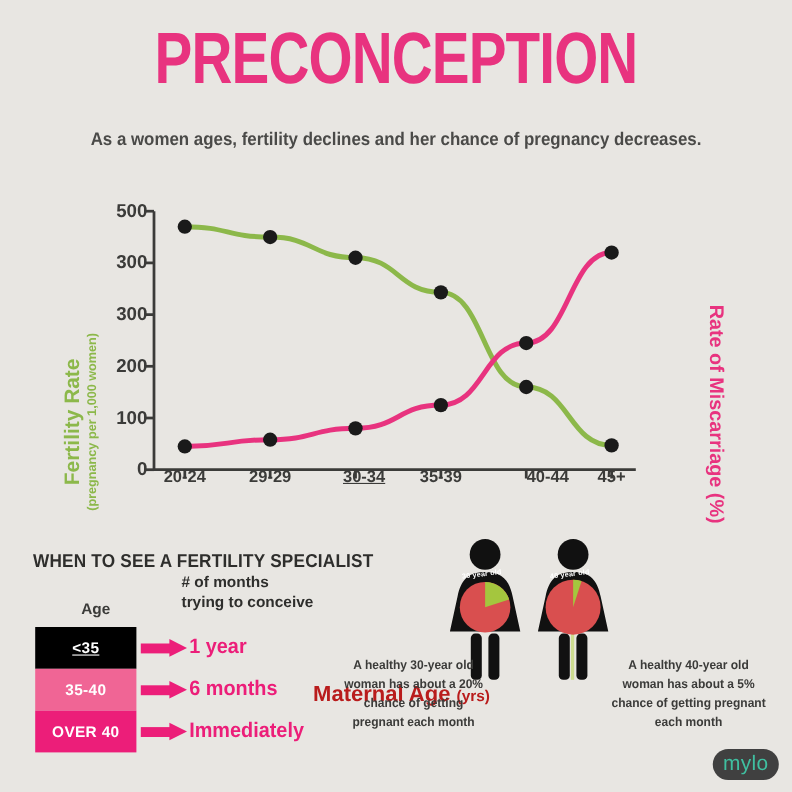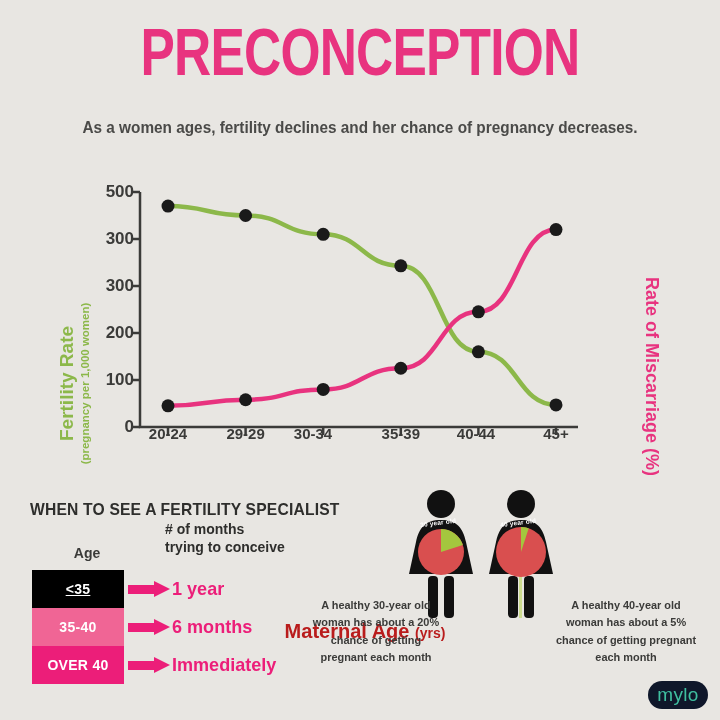--- a/index.html
+++ b/index.html
@@ -142,21 +142,21 @@
     position:absolute;
     color:#ffffff;font-size:6.5px;font-weight:bold;
     letter-spacing:.2px;white-space:nowrap;
     transform:rotate(-7deg);
   }
 
   
   .logo{
     position:absolute;left:648px;top:681px;
     width:60px;height:28px;border-radius:14px;
-    background:#0f172a;
+    background:#404040;
     display:flex;align-items:center;justify-content:center;
     font-size:19px;color:#3fbfa0;font-weight:normal;
     letter-spacing:.3px;
   }
 </style>
 </head>
 <body>
 
 <div class="page">
 
@@ -208,23 +208,23 @@
         <div class="ytick" style="top: 257px;">0</div>
         <div class="ytick" style="top: 210px;">100</div>
         <div class="ytick" style="top: 163px;">200</div>
         <div class="ytick" style="top: 116px;">300</div>
         <div class="ytick" style="top: 69px;">300</div>
         <div class="ytick" style="top: 22px;">500</div>
       </div>
     <div id="xtick-labels">
         <div class="xtick" style="left: 168px;">20-24</div>
         <div class="xtick" style="left: 245.6px;">29-29</div>
-        <div class="xtick" style="left: 313px;">30-34</div>
+        <div class="xtick" style="left: 331px; text-decoration: underline;">30-34</div>
         <div class="xtick" style="left: 400.8px;">35-39</div>
-        <div class="xtick" style="left: 476px;">40-44</div>
+        <div class="xtick" style="left: 498px;">40-44</div>
         <div class="xtick" style="left: 556px;">45+</div>
       </div>
 
     <div class="axis-label-left">
       <span class="big">Fertility Rate</span>
       <span class="small">(pregnancy per 1,000 women)</span>
     </div>
 
     <div class="axis-label-right">Rate of Miscarriage (%)</div>
 

